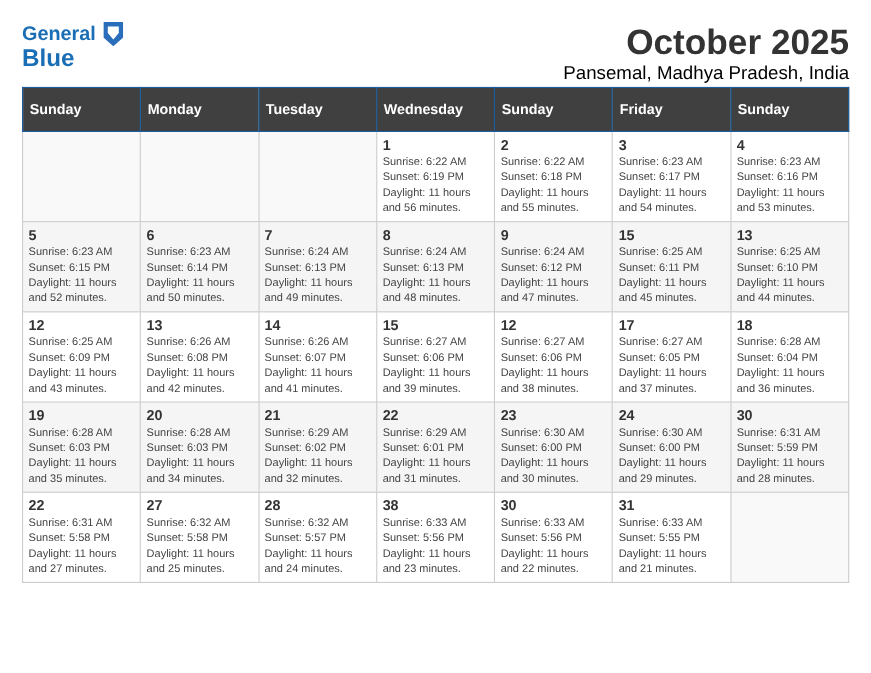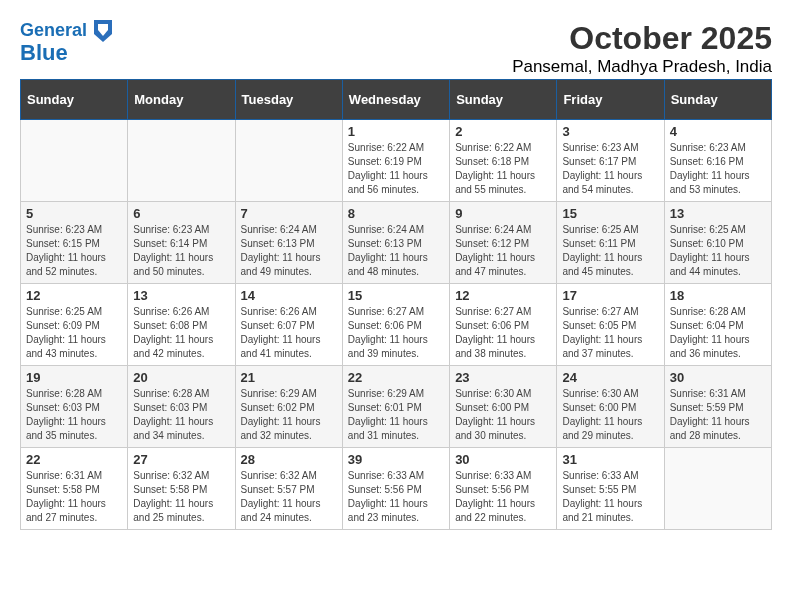--- a/index.html
+++ b/index.html
@@ -312,21 +312,21 @@
 and 25 minutes.</div>
         </td>
         <td>
           <span class="day-number">28</span>
           <div class="day-info" style="white-space: pre-line;">Sunrise: 6:32 AM
 Sunset: 5:57 PM
 Daylight: 11 hours
 and 24 minutes.</div>
         </td>
         <td>
-          <span class="day-number">39</span>
+          <span class="day-number">38</span>
           <div class="day-info" style="white-space: pre-line;">Sunrise: 6:33 AM
 Sunset: 5:56 PM
 Daylight: 11 hours
 and 23 minutes.</div>
         </td>
         <td>
           <span class="day-number">30</span>
           <div class="day-info" style="white-space: pre-line;">Sunrise: 6:33 AM
 Sunset: 5:56 PM
 Daylight: 11 hours

